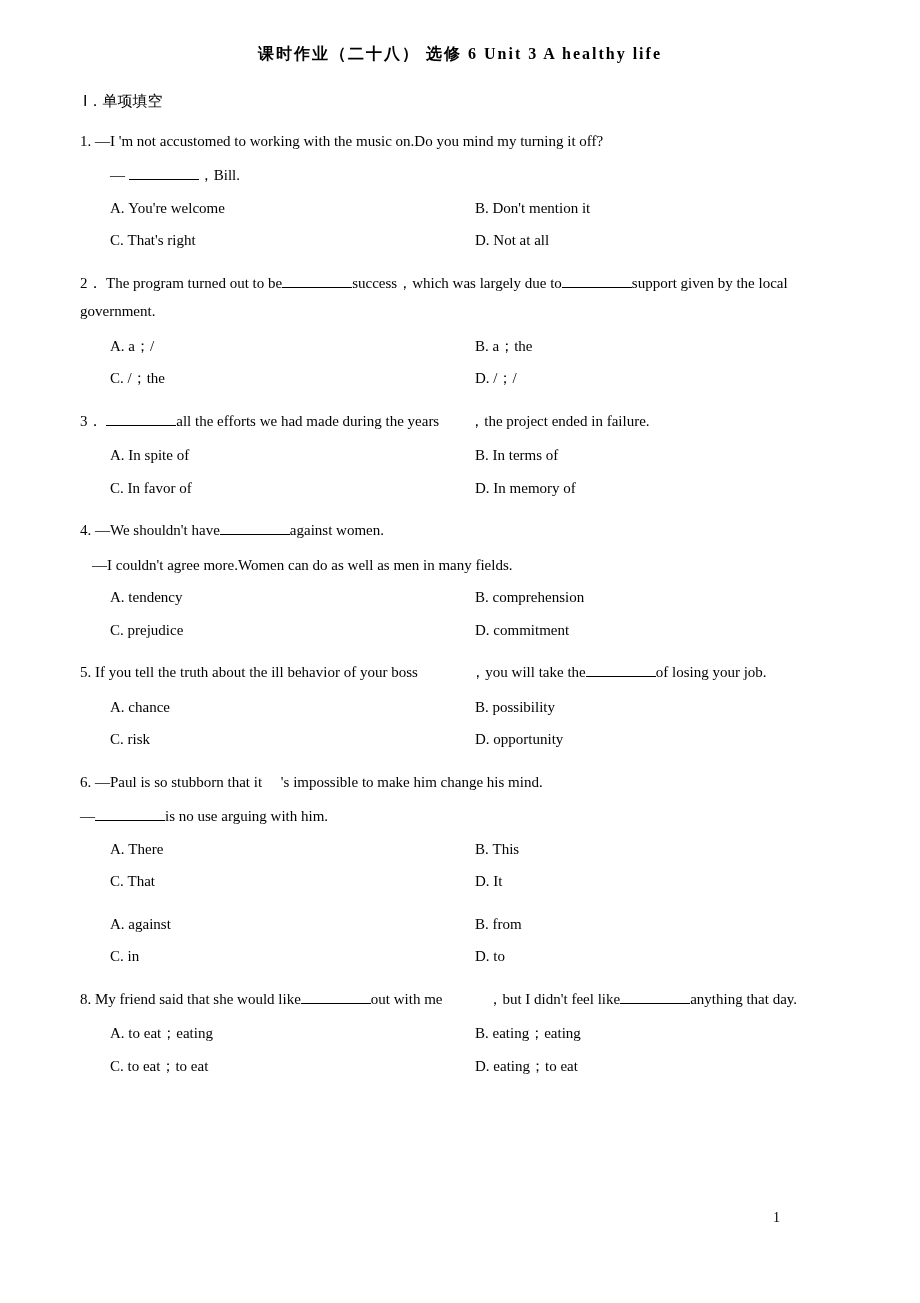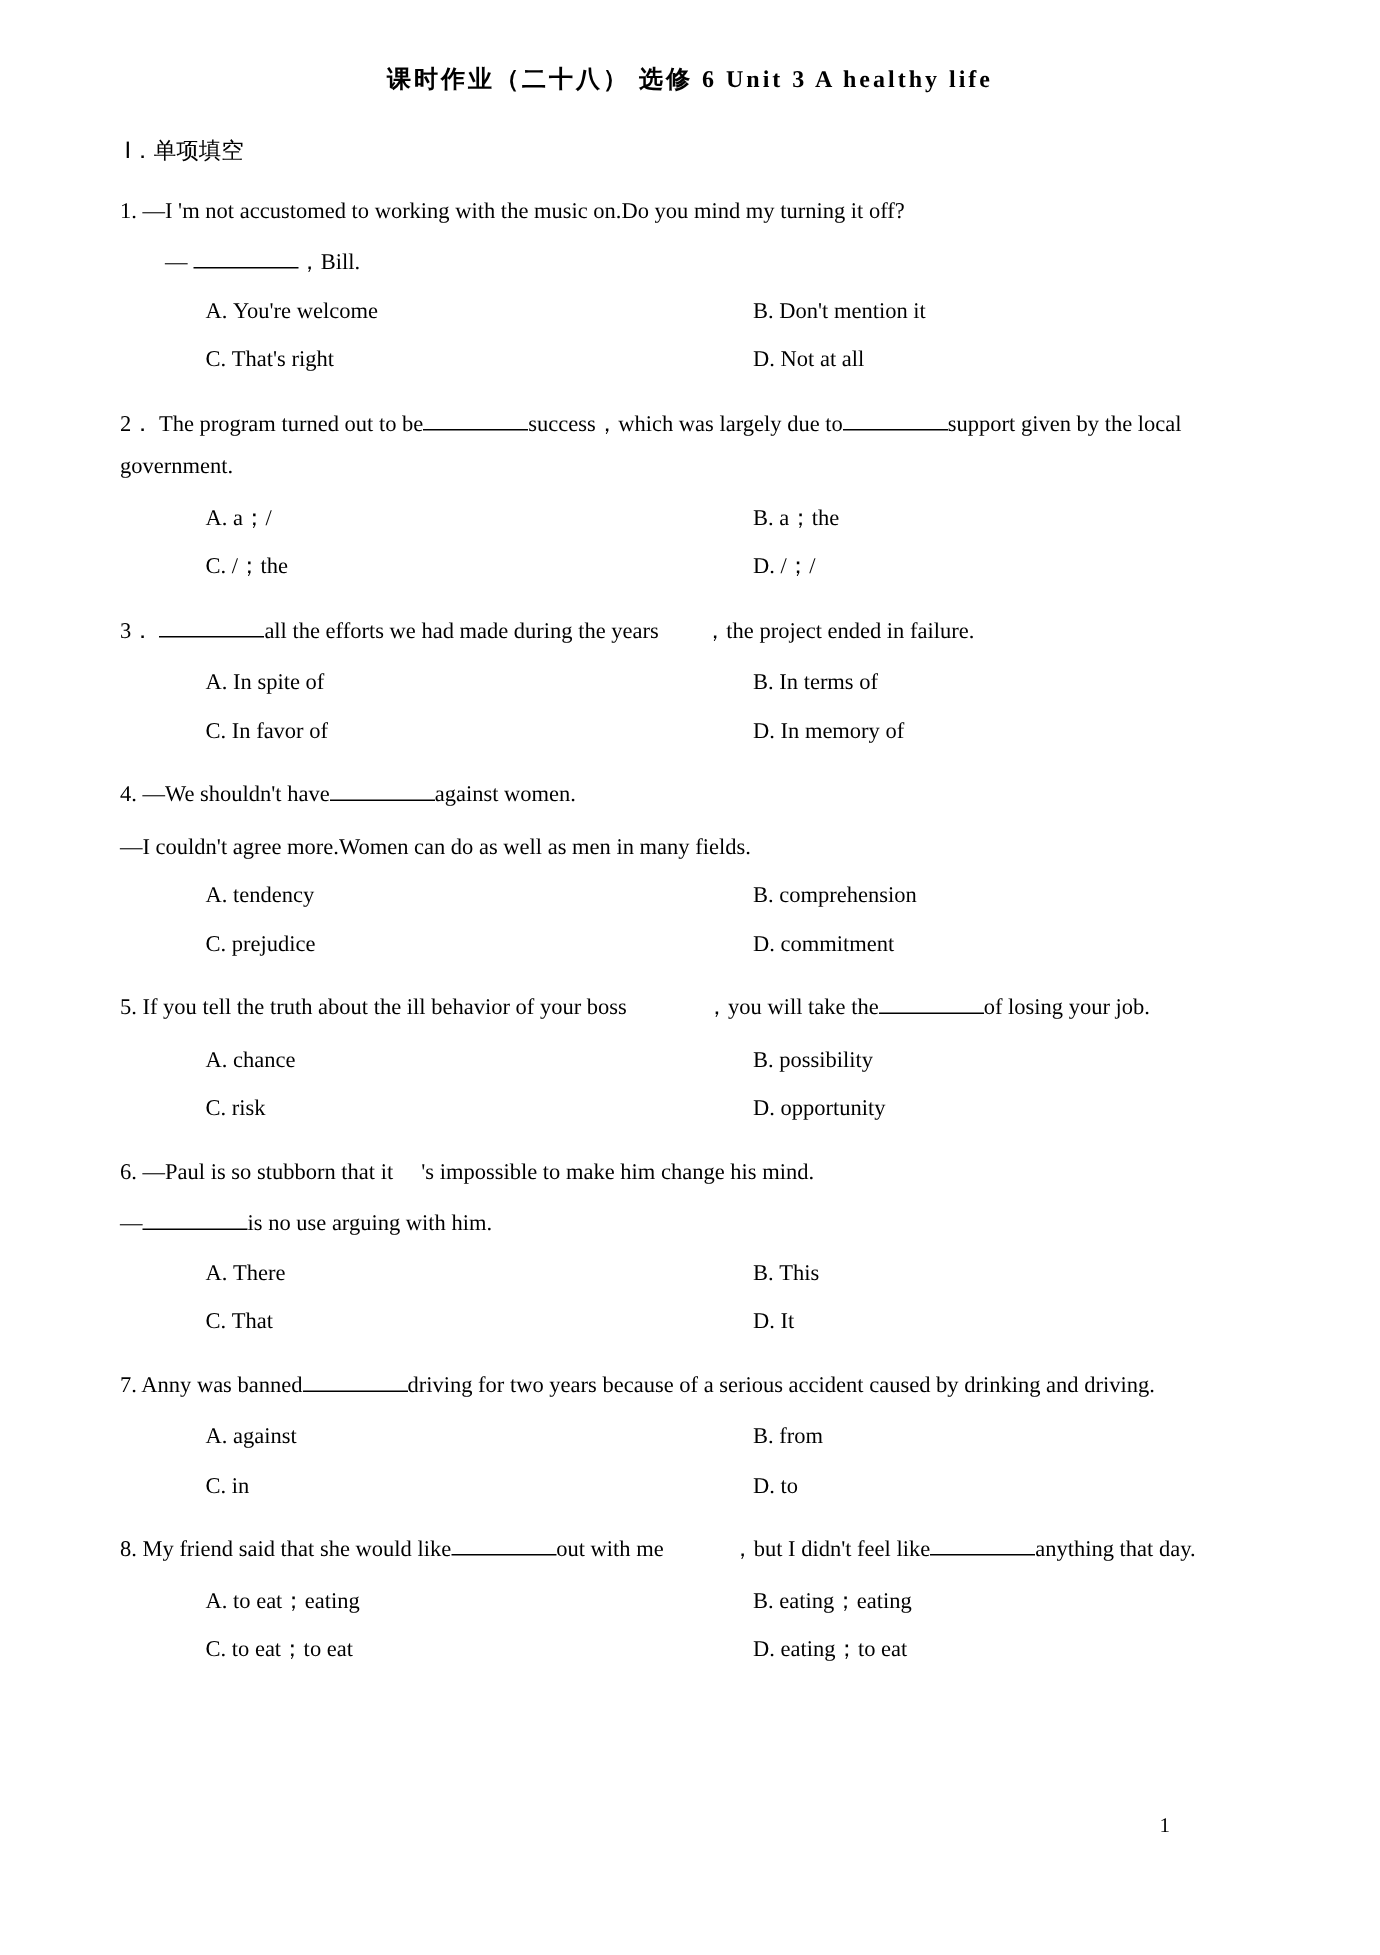--- a/index.html
+++ b/index.html
@@ -39,21 +39,20 @@
     }
     .options-row {
       display: flex;
       flex-direction: row;
       margin-left: 30px;
       margin-bottom: 4px;
     }
     .option {
       flex: 1;
       line-height: 1.9;
-      margin-left: 27px;
     }
     .blank {
       display: inline-block;
       border-bottom: 1px solid #000;
       min-width: 70px;
       text-align: center;
     }
     .page-number {
       position: absolute;
       bottom: 30px;
@@ -143,21 +142,21 @@
       <div class="option">
         <span>D.</span>&nbsp;<span>In memory of</span>
       </div>
     </div>
   </div>
 
   <div class="question-block">
     <div class="question-text">
       <span>4.</span> —We shouldn't have<span class="blank"></span>against women.
     </div>
-    <div class="sub-line" style="margin-left:0;">
+    <div class="sub-line" style="margin-left:12px;">
       —I couldn't agree more.Women can do as well as men in many fields.
     </div>
     <div class="options-row">
       <div class="option">
         <span>A.</span>&nbsp;<span>tendency</span>
       </div>
       <div class="option">
         <span>B.</span>&nbsp;<span>comprehension</span>
       </div>
     </div>
@@ -212,23 +211,20 @@
       <div class="option">
         <span>C.</span>&nbsp;<span>That</span>
       </div>
       <div class="option">
         <span>D.</span>&nbsp;<span>It</span>
       </div>
     </div>
   </div>
 
   <div class="question-block">
-    <div class="question-text">
-      <span>7.</span> Anny was banned<span class="blank"></span>driving for two years because of a serious accident caused by drinking and driving.
-    </div>
     <div class="options-row">
       <div class="option">
         <span>A.</span>&nbsp;<span>against</span>
       </div>
       <div class="option">
         <span>B.</span>&nbsp;<span>from</span>
       </div>
     </div>
     <div class="options-row">
       <div class="option">

